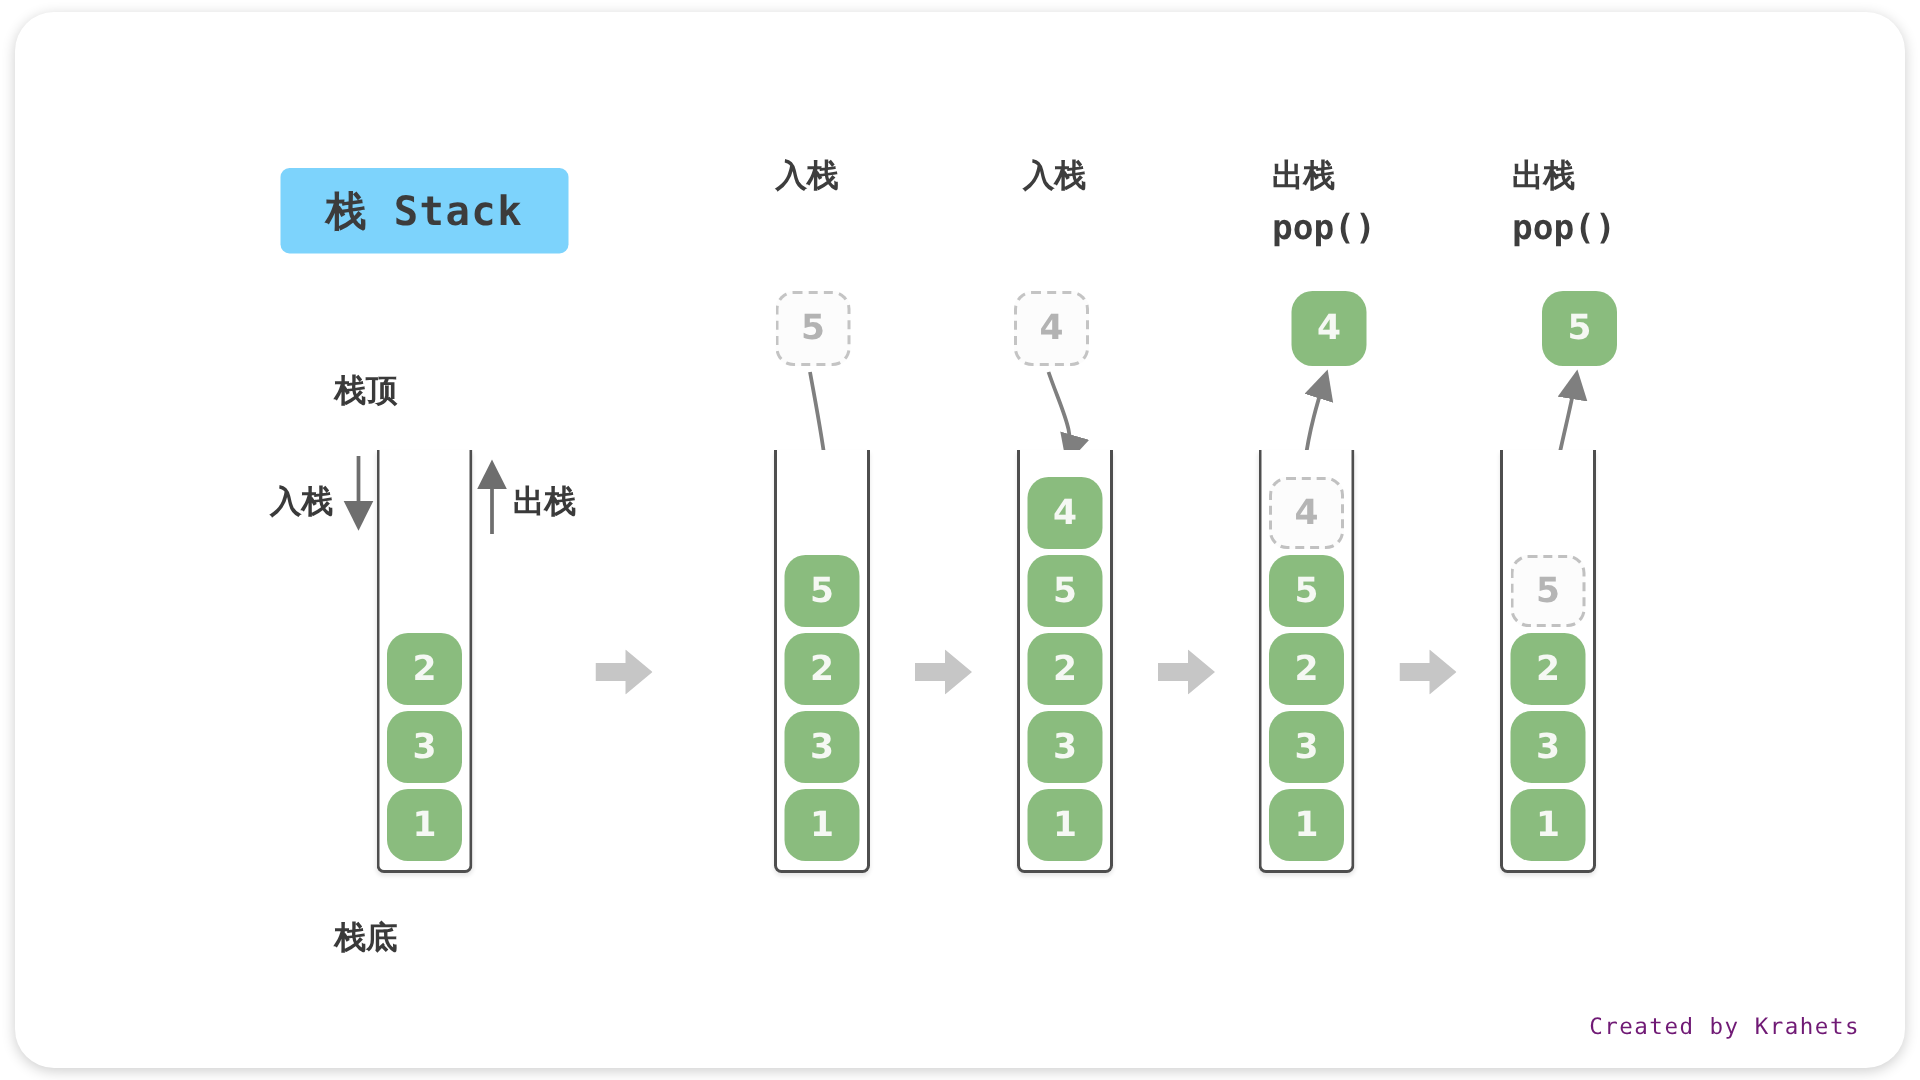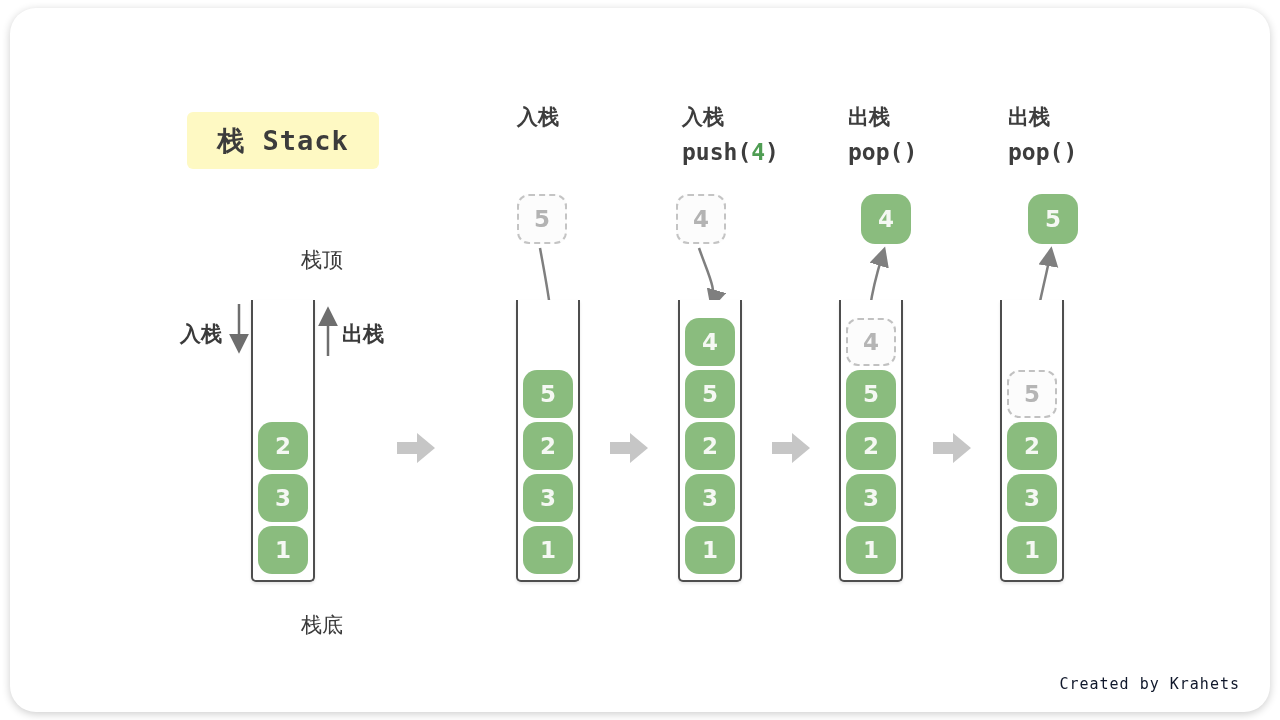--- a/index.html
+++ b/index.html
@@ -11,28 +11,28 @@
   .card{
     position:absolute;left:10px;top:8px;width:1260px;height:704px;
     background:#ffffff;border-radius:26px;
     box-shadow:0 2px 9px rgba(0,0,0,0.20);
   }
   .stage{position:absolute;inset:0;}
   #arrow-layer{position:absolute;left:0;top:0;pointer-events:none;}
 
   .title-box{
     position:absolute;left:187px;top:112px;width:192px;height:57px;
-    background:#fef9c3;border-radius:6px;
+    background:#7dd3fc;border-radius:6px;
     display:flex;align-items:center;justify-content:center;
     font-family:"DejaVu Sans Mono","Liberation Mono",monospace;
     font-size:27px;font-weight:700;color:#3c3c3c;letter-spacing:1px;
   }
   .side-label{
-    position:absolute;font-size:21px;font-weight:400;color:#3a3a3a;
-    width:120px;text-align:right;
+    position:absolute;font-size:21px;font-weight:700;color:#3a3a3a;
+    width:120px;text-align:left;
   }
   .dir-label{
     position:absolute;font-size:21px;font-weight:700;color:#3a3a3a;
     width:70px;top:320px;
   }
   .op{
     position:absolute;top:104px;width:170px;color:#3d3d3d;
   }
   .op .op-name{font-size:21px;font-weight:600;line-height:26px;}
   .op .op-code{
@@ -67,21 +67,21 @@
   .fbox-dashed{
     position:absolute;width:50px;height:50px;border-radius:12px;box-sizing:border-box;top:194px;
     border:2px dashed #c4c4c4;background:#fcfcfc;color:#b3b3b3;
     display:flex;align-items:center;justify-content:center;
     font-size:23px;font-weight:700;
   }
   .flow-arrow{position:absolute;top:433px;width:38px;height:30px;}
   .watermark{
     position:absolute;right:40px;top:675px;
     font-family:"DejaVu Sans Mono","Liberation Mono",monospace;
-    font-size:15px;color:#0f172a;letter-spacing:1px;
+    font-size:15px;color:#701a75;letter-spacing:1px;
   }
 </style>
 </head>
 <body>
 
 <div class="card"></div>
 
 <div class="stage">
 
   <svg id="arrow-layer" width="1280" height="720">
@@ -111,21 +111,20 @@
   <div class="side-label" style="left:223px;top:611px;">栈底</div>
   <div class="dir-label" style="left:152px;text-align:right;">入栈</div>
   <div class="dir-label" style="left:342px;text-align:left;">出栈</div>
 
   <div id="ops">
       <div class="op" style="left: 517px;">
         <div class="op-name">入栈</div>
       </div>
       <div class="op" style="left: 682px;">
         <div class="op-name">入栈</div>
-        <div class="op-code"><span>push(</span><span class="op-arg">4</span><span>)</span></div>
       </div>
       <div class="op" style="left: 848px;">
         <div class="op-name">出栈</div>
         <div class="op-code"><span>pop(</span><span class="op-arg"></span><span>)</span></div>
       </div>
       <div class="op" style="left: 1008px;">
         <div class="op-name">出栈</div>
         <div class="op-code"><span>pop(</span><span class="op-arg"></span><span>)</span></div>
       </div>
     </div>

